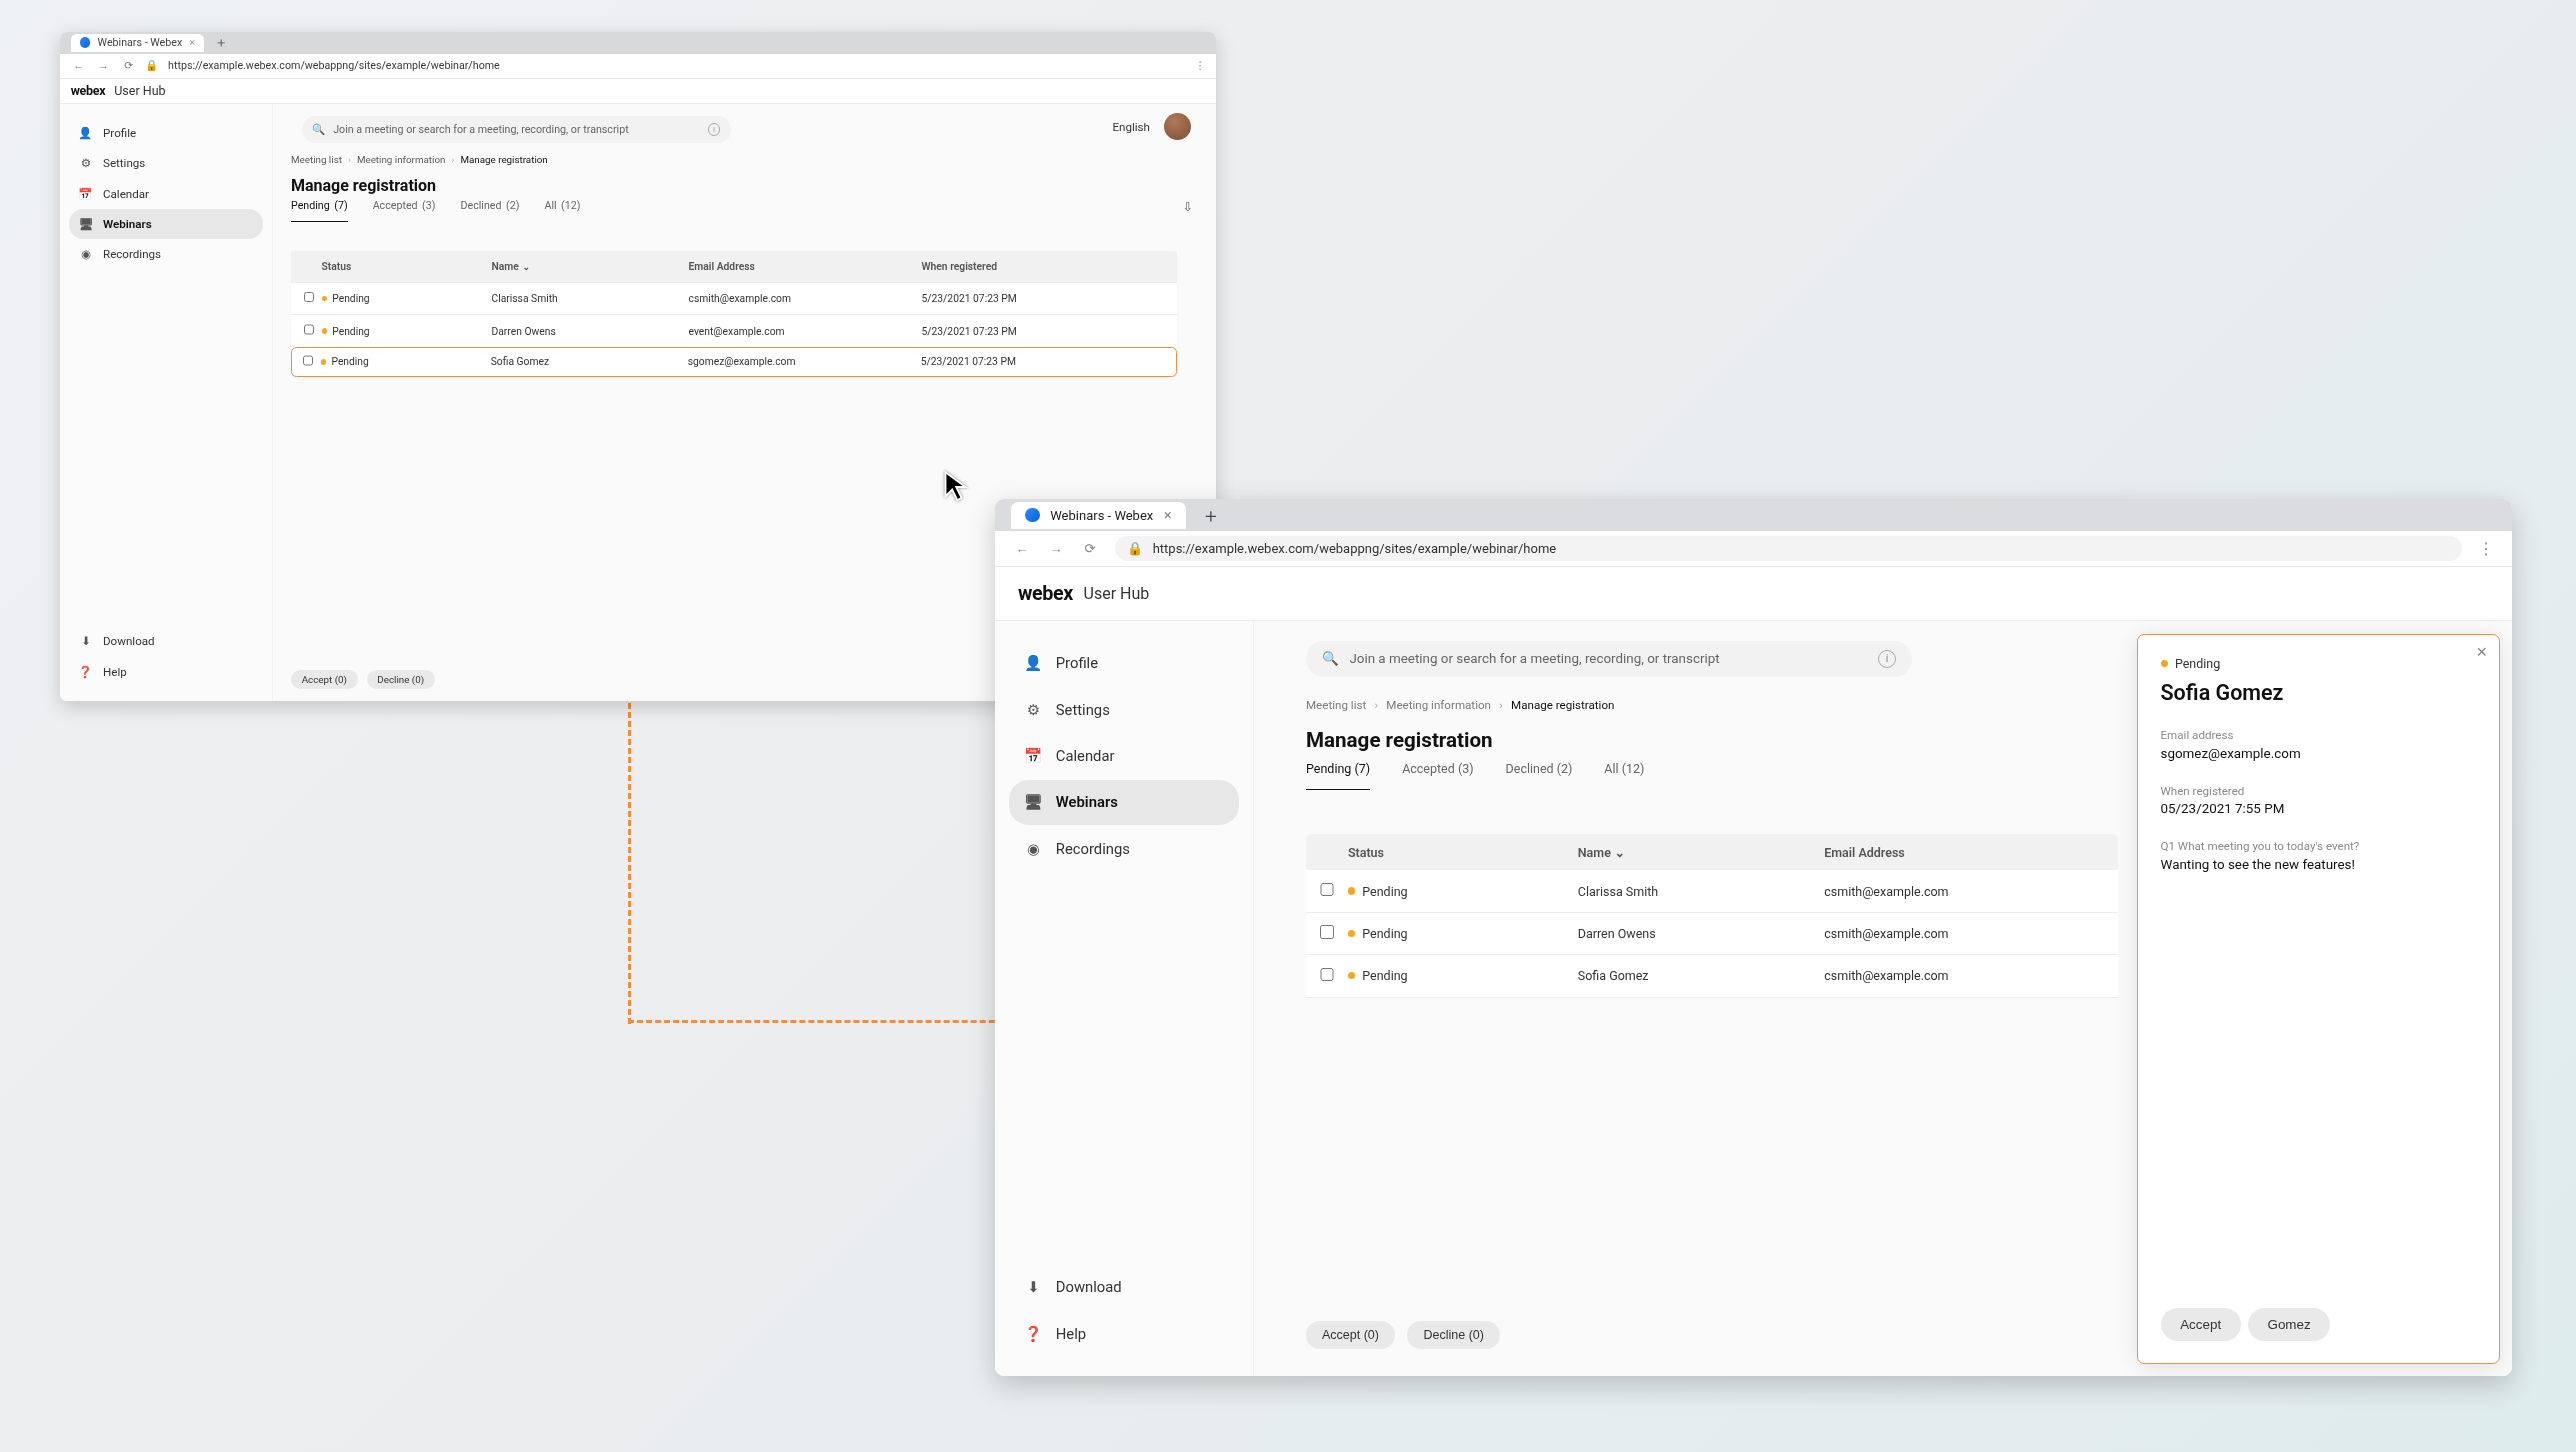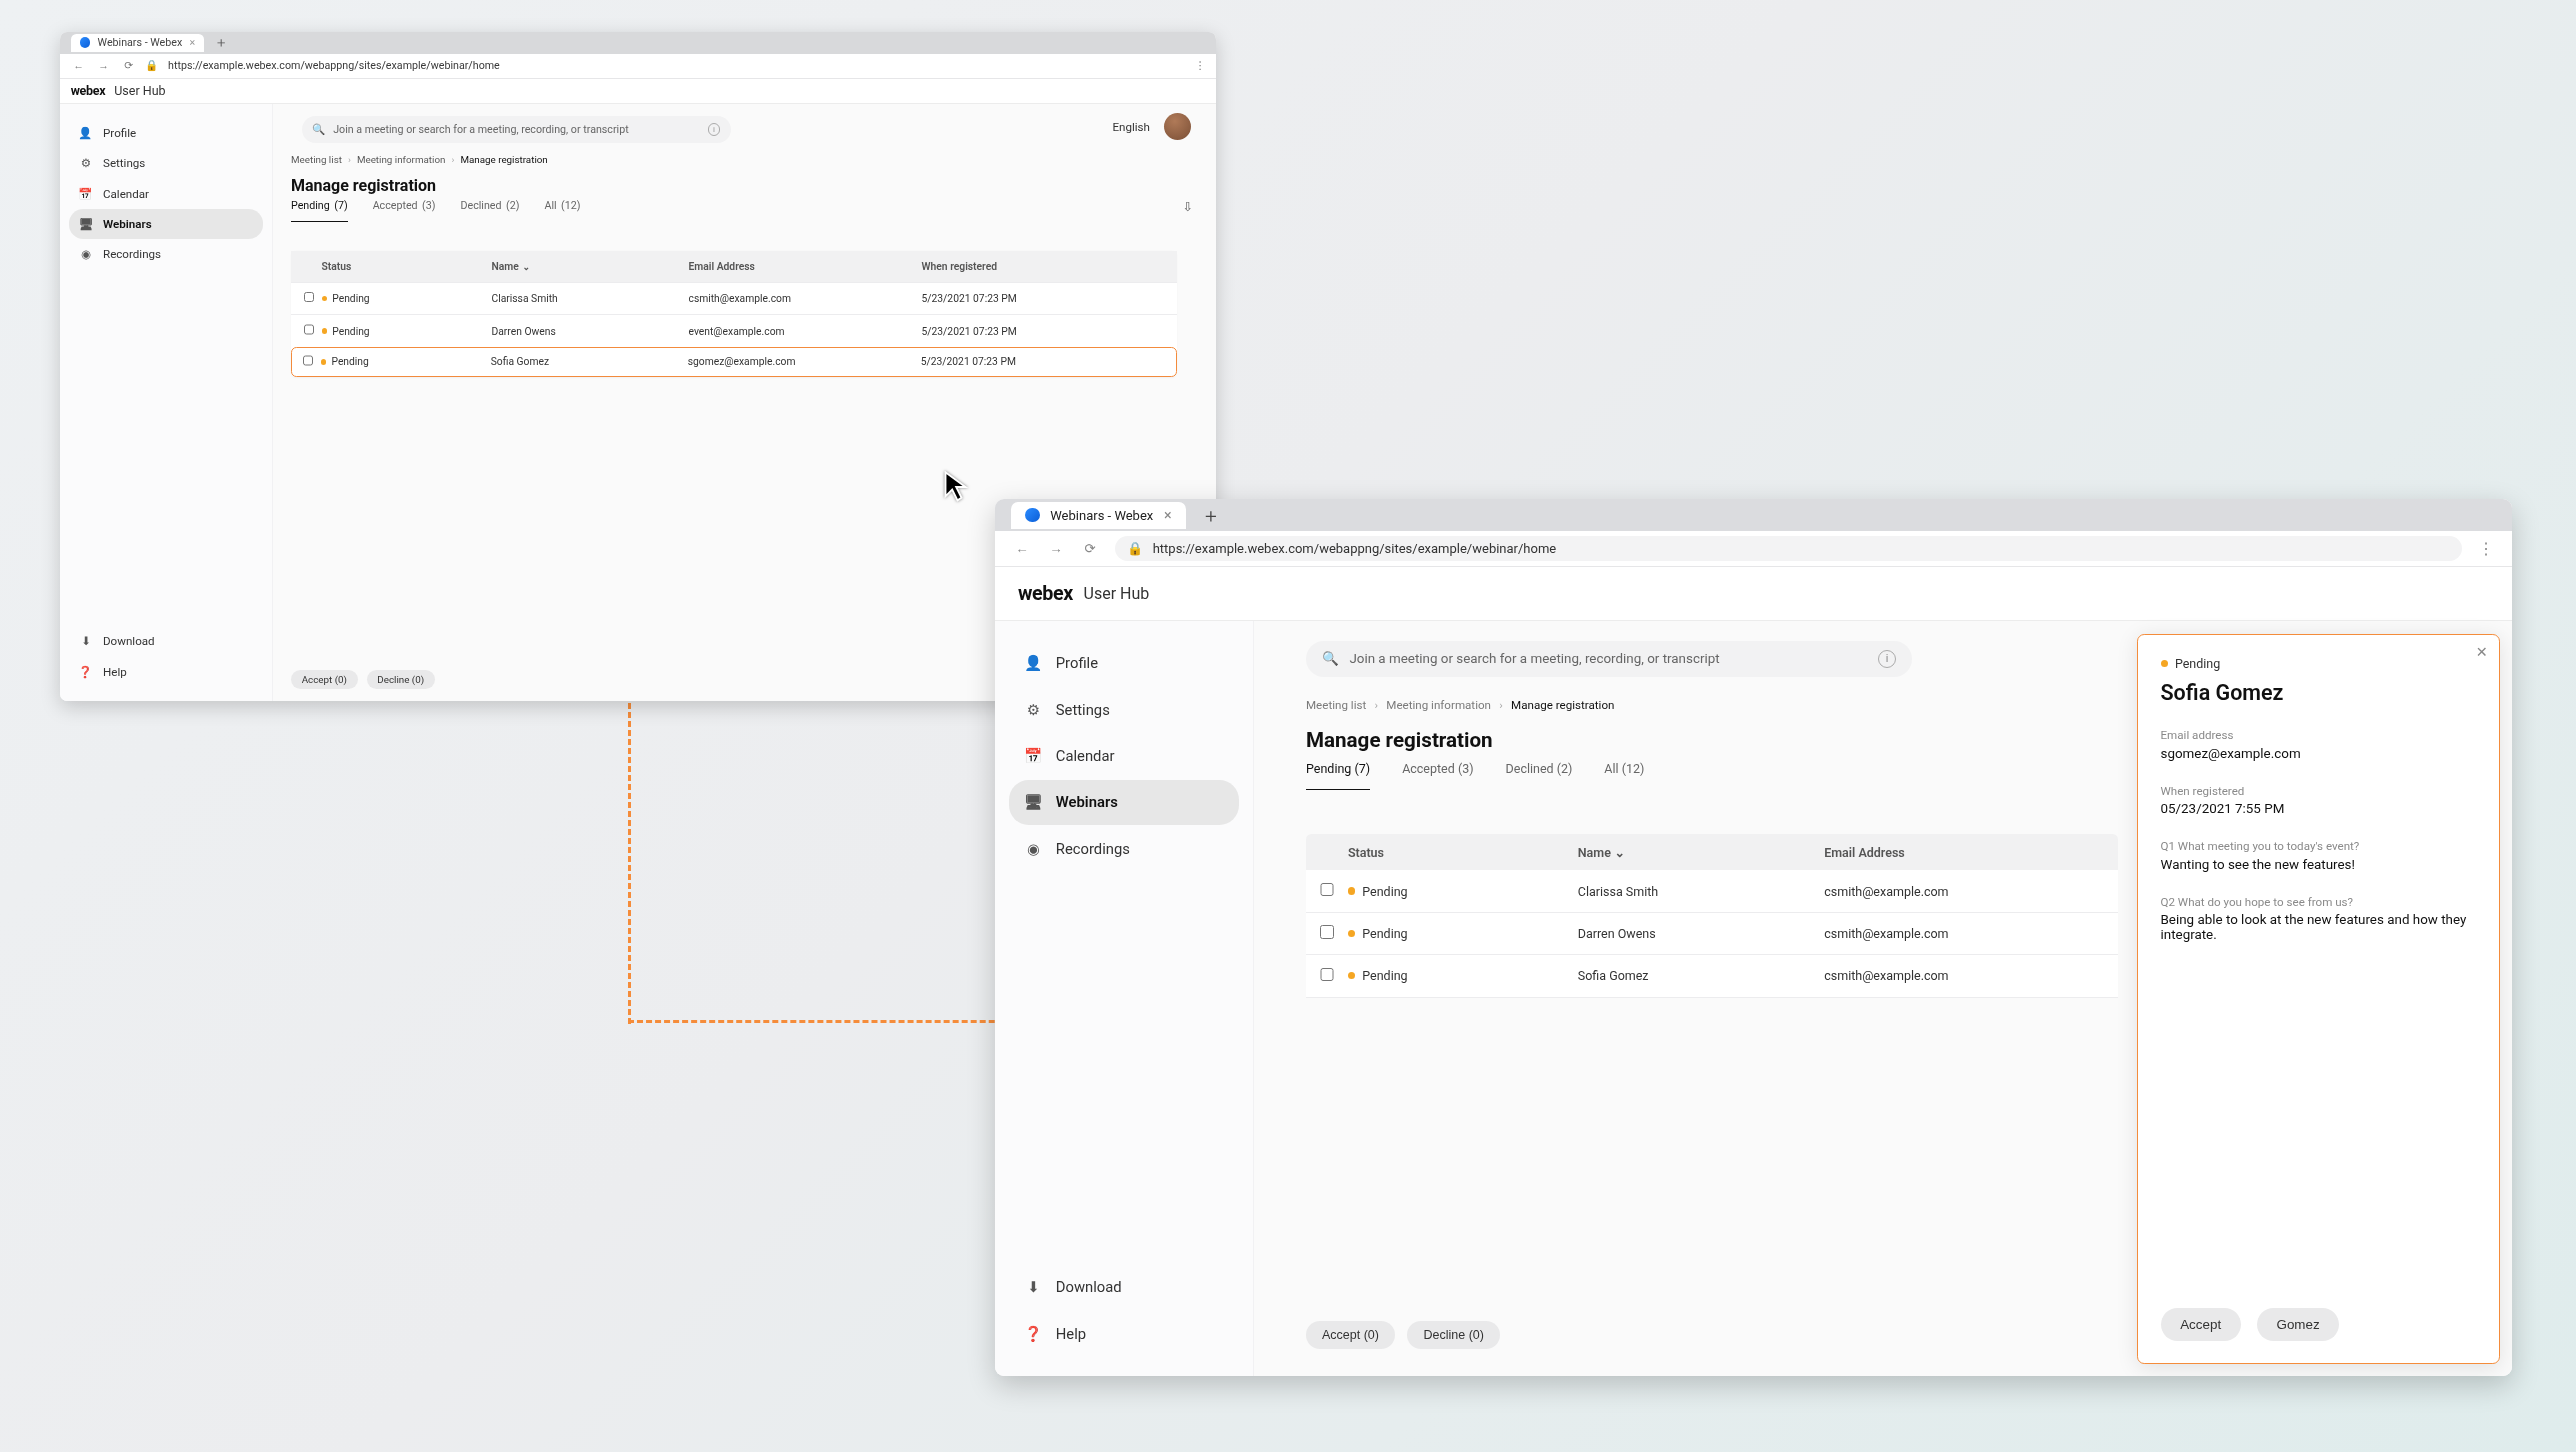--- a/index.html
+++ b/index.html
@@ -150,21 +150,21 @@
     box-shadow:0 3.6px 21.5px rgba(0,0,0,.10);
     display:flex; flex-direction:column;
   }
   .detailpanel .closep { position:absolute; right:10.7px; top:9px; color:#888; font-size:14.3px;}
   .detailpanel .statline { display:flex; align-items:center; gap:7.2px; font-size:12.5px; color:#333;}
   .detailpanel .statline .statusdot { width:7.2px; height:7.2px; border-radius:50%; background:#f5a623;}
   .detailpanel h2 { font-size:21.5px; font-weight:600; color:#111; margin-top:9px;}
   .detailpanel .field { margin-top:23px;}
   .detailpanel .field .lbl { font-size:11.6px; color:#8a8a8a;}
   .detailpanel .field .val { font-size:13.4px; color:#111; margin-top:3.6px;}
-  .detailpanel .actions { margin-top:auto; display:flex; gap:16px;}
+  .detailpanel .actions { margin-top:auto; display:flex; gap:7px;}
   .detailpanel .actions button { background:#e9e9ea; color:#333; border-radius:18px; padding:9px 19.7px; font-size:13.4px; border:none;}
 </style>
 </head>
 <body>
 
 <div class="connector">
   <div class="vline"></div>
   <div class="hline"></div>
 </div>
 
@@ -437,24 +437,20 @@
         <div class="val">sgomez@example.com</div>
       </div>
       <div class="field">
         <div class="lbl">When registered</div>
         <div class="val">05/23/2021 7:55 PM</div>
       </div>
       <div class="field">
         <div class="lbl">Q1 What meeting you to today's event?</div>
         <div class="val">Wanting to see the new features!</div>
       </div>
-      <div class="field">
-        <div class="lbl">Q2 What do you hope to see from us?</div>
-        <div class="val">Being able to look at the new features and how they integrate.</div>
-      </div>
       <div class="actions">
         <button>Accept</button>
         <button>Gomez</button>
       </div>
     </div>
 
   </div>
 </div>
 
 

